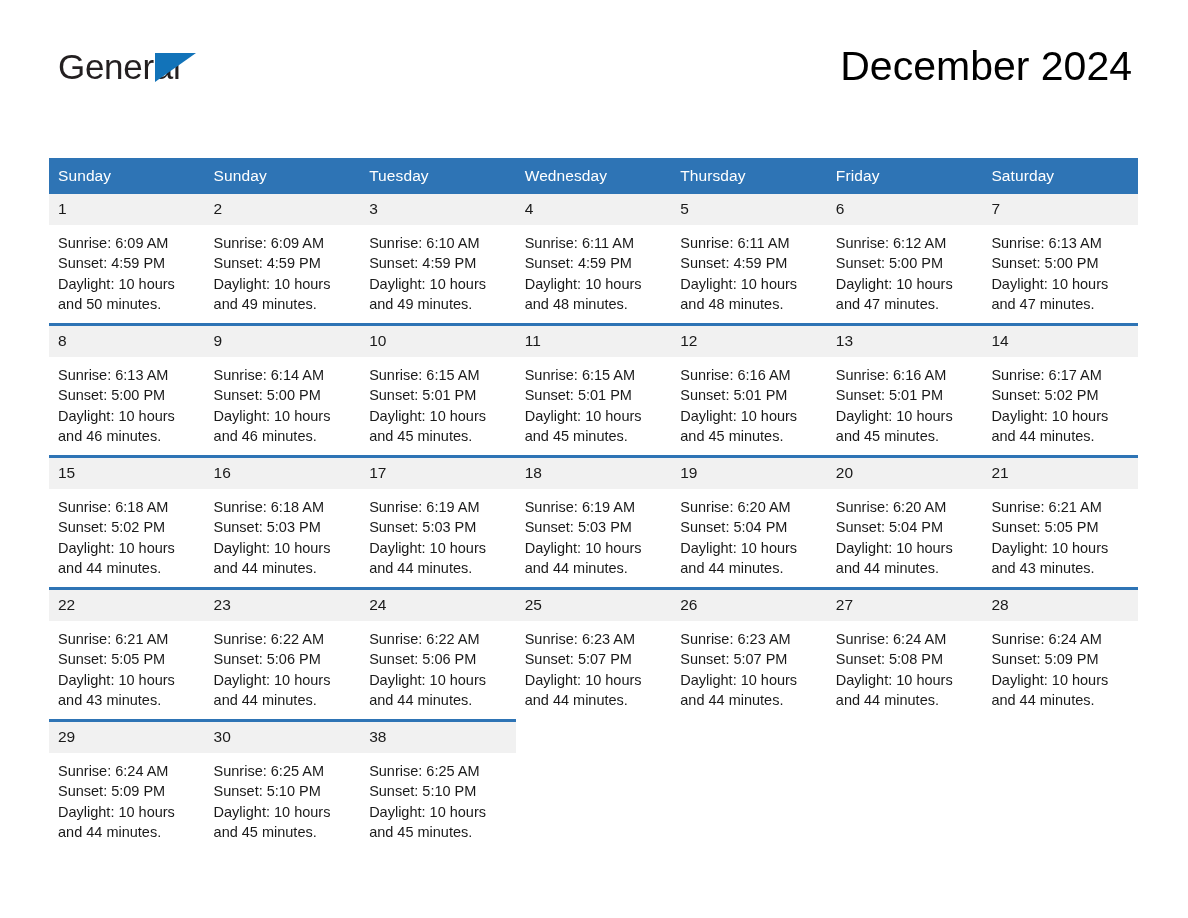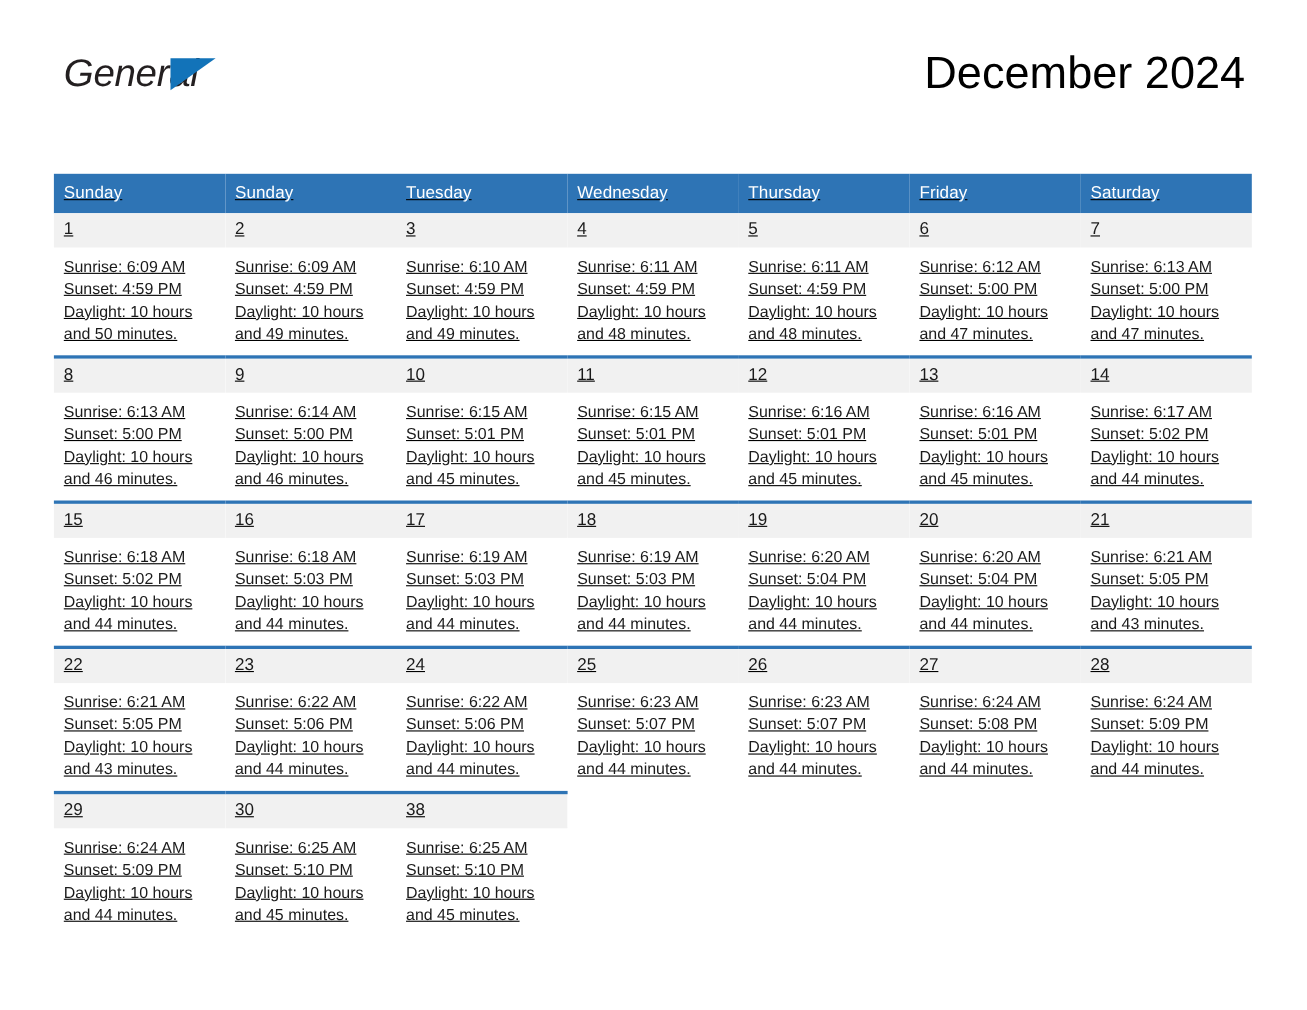--- a/index.html
+++ b/index.html
@@ -27,21 +27,20 @@
     position: relative;
     height: 110px;
   }
   .brand {
     position: absolute;
     left: 58px;
     top: 48px;
     width: 300px;
     height: 78px;
     user-select: none;
-    font-style: italic;
   }
   .brand-line1 {
     position: relative;
     display: block;
     font-size: 35px;
     line-height: 38px;
     color: #231f20;
     font-family: "Liberation Sans", sans-serif;
     letter-spacing: -0.3px;
   }
@@ -88,21 +87,20 @@
   }
 
   
   .calendar {
     position: absolute;
     left: 49px;
     top: 158px;
     width: 1089px;
     border-collapse: collapse;
     table-layout: fixed;
-    text-decoration: underline;
   }
   .calendar col { width: 155.57px; }
 
   .dow-row th {
     background: #2e74b5;
     color: #ffffff;
     font-size: 15.5px;
     font-weight: normal;
     text-align: left;
     padding: 8px 0 9px 9px;

